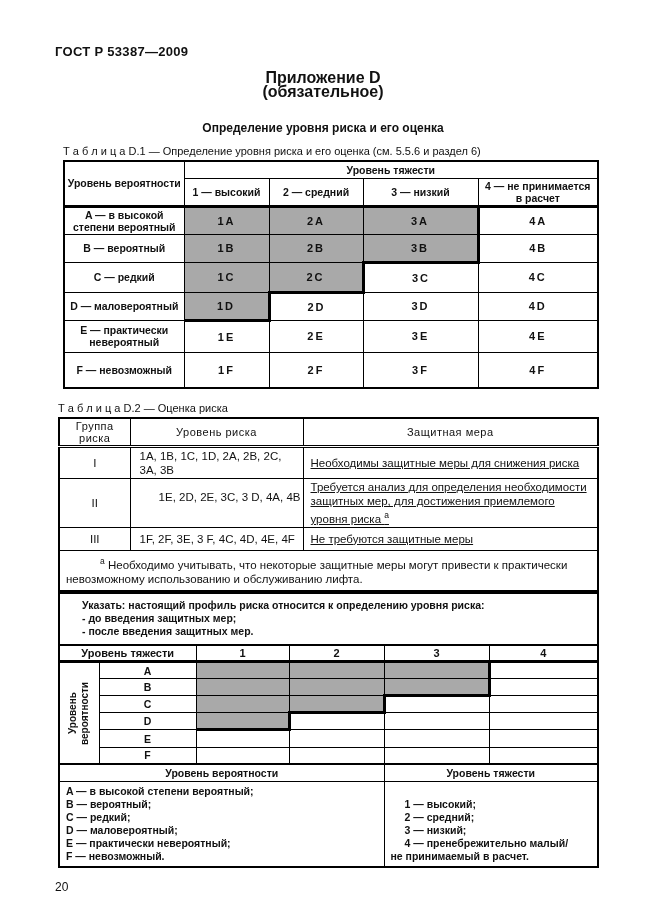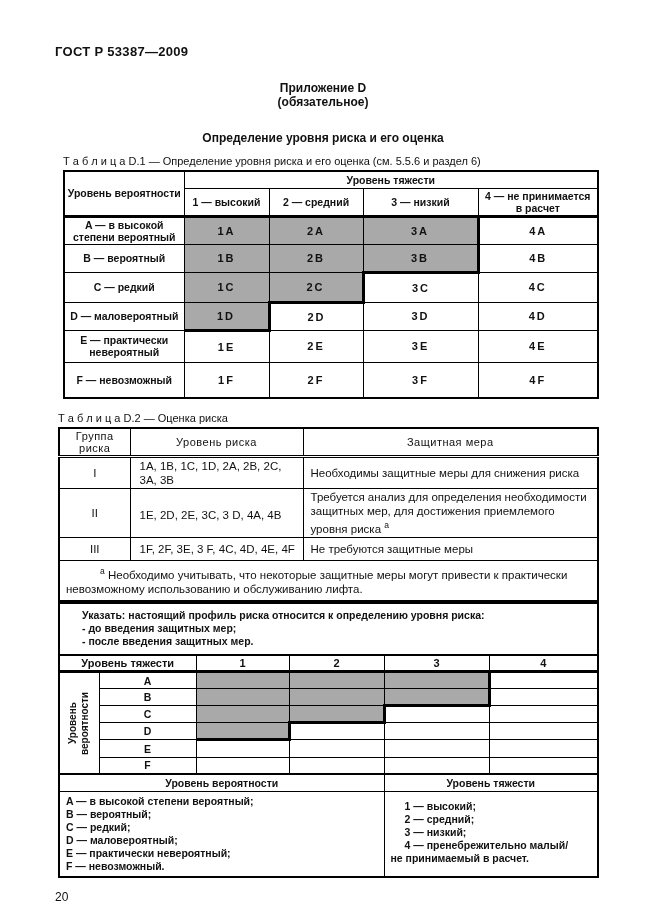--- a/index.html
+++ b/index.html
@@ -3,21 +3,21 @@
 <meta charset="utf-8">
 <style>
   html,body{margin:0;padding:0;background:#e9e9e9;}
   .page{
     width:646px;height:913px;background:#ffffff;position:relative;
     font-family:"Liberation Sans", sans-serif;color:#111;outline:1px solid #c4c4c4;
     margin:0 auto;overflow:hidden;box-sizing:border-box;
   }
   .doc-code{margin:44px 0 12px 55px;font-size:13px;font-weight:bold;letter-spacing:.3px;}
   .center{text-align:center;}
-  .appendix{margin-top:22px;font-size:12px;font-weight:bold;line-height:14px;}
+  .appendix{margin-top:12px;font-size:16px;font-weight:bold;line-height:14px;}
   .main-title{margin-top:22px;font-size:12px;font-weight:bold;}
   .cap{font-size:11px;white-space:nowrap;}
   .cap1{margin:10px 0 3px 63px;}
   .cap2{margin:13px 0 3px 58px;}
   .cap3{margin:12px 0 4px 58px;}
 
   table{border-collapse:collapse;table-layout:fixed;}
   .t{border:2px solid #000;}
   .t th,.t td{border:1px solid #000;padding:1px 2px;overflow:hidden;}
 
@@ -34,37 +34,37 @@
   .d1 th{font-size:10.5px;font-weight:bold;line-height:12px;}
   .d1 .lbl{font-size:10.5px;font-weight:bold;text-align:center;line-height:12px;}
   .d1 .v{font-size:11px;font-weight:bold;text-align:center;letter-spacing:2px;}
 
   
   .d2{margin-left:58px;width:539px;font-size:11.5px;}
   .d2 th{font-weight:normal;font-size:11px;text-align:center;border-bottom:3px double #000;letter-spacing:.5px;}
   .d2 td{font-size:11.5px;line-height:14px;}
   .d2 .grp{text-align:center;}
   .d2 .lv{padding-left:9px;}
-  .d2 .ms{padding-left:7px;padding-right:4px;}
+  .d2 .ms{padding-left:7px;padding-right:4px;text-decoration:underline;}
   .d2 .fn{font-size:11.5px;line-height:14px;padding:3px 6px 4px 6px;text-indent:34px;}
   .d2 sup{font-size:8.5px;}
 
   
   .d3{margin-left:58px;width:539px;border-radius:23px;}
   .d3 .instr{font-size:10.5px;font-weight:bold;line-height:13px;padding:5px 6px 6px 22px;
              border-bottom:2px solid #000;}
   .d3 th{font-size:11px;font-weight:bold;}
   .d3 .ltr{font-size:10.5px;font-weight:bold;text-align:center;}
   .d3 .rotcell{padding:0;}
   .d3 .rot{writing-mode:vertical-rl;transform:rotate(180deg);font-size:10px;font-weight:bold;
            line-height:12px;text-align:center;height:96px;margin:2px auto;}
   .d3 .foot{font-size:10.5px;font-weight:bold;text-align:center;border-top:2px solid #000;}
   .d3 .leg{vertical-align:top;font-size:10.5px;font-weight:bold;line-height:13px;padding:3px 6px;}
   .d3 .leg .ln{white-space:nowrap;}
-  .d3 .leg-r{padding-top:8px;}
+  .d3 .leg-r{padding-top:16px;}
   .d3 .leg-r .ind{padding-left:14px;}
 
   .pagenum{margin:12px 0 0 55px;font-size:12px;}
 </style>
 </head>
 <body>
 
 <div class="page">
 
   <div class="doc-code">ГОСТ Р 53387—2009</div>
@@ -156,21 +156,21 @@
       <th>Уровень риска</th>
       <th>Защитная мера</th>
     </tr>
     <tr style="height:23px">
       <td class="grp">I</td>
       <td class="lv">1A, 1B, 1C, 1D, 2A, 2B, 2C, 3A, 3B</td>
       <td class="ms">Необходимы защитные меры для снижения риска</td>
     </tr>
     <tr style="height:32px">
       <td class="grp">II</td>
-      <td class="lv" style="vertical-align:top;padding-top:19px;">1E, 2D, 2E, 3C, 3 D, 4A, 4B</td>
+      <td class="lv" style="vertical-align:top;padding-top:11px;text-align:right;">1E, 2D, 2E, 3C, 3 D, 4A, 4B</td>
       <td class="ms"><span>Требуется анализ для определения необходимости защитных мер, для достижения приемлемого уровня риска</span> <sup>а</sup></td>
     </tr>
     <tr style="height:23px">
       <td class="grp">III</td>
       <td class="lv">1F, 2F, 3E, 3 F, 4C, 4D, 4E, 4F</td>
       <td class="ms">Не требуются защитные меры</td>
     </tr>
     <tr style="height:30px">
       <td colspan="3" style="padding:0;">
         <div class="fn"><sup>а</sup> <span>Необходимо учитывать, что некоторые защитные меры могут привести к практически невозможному использованию и обслуживанию лифта.</span></div>

